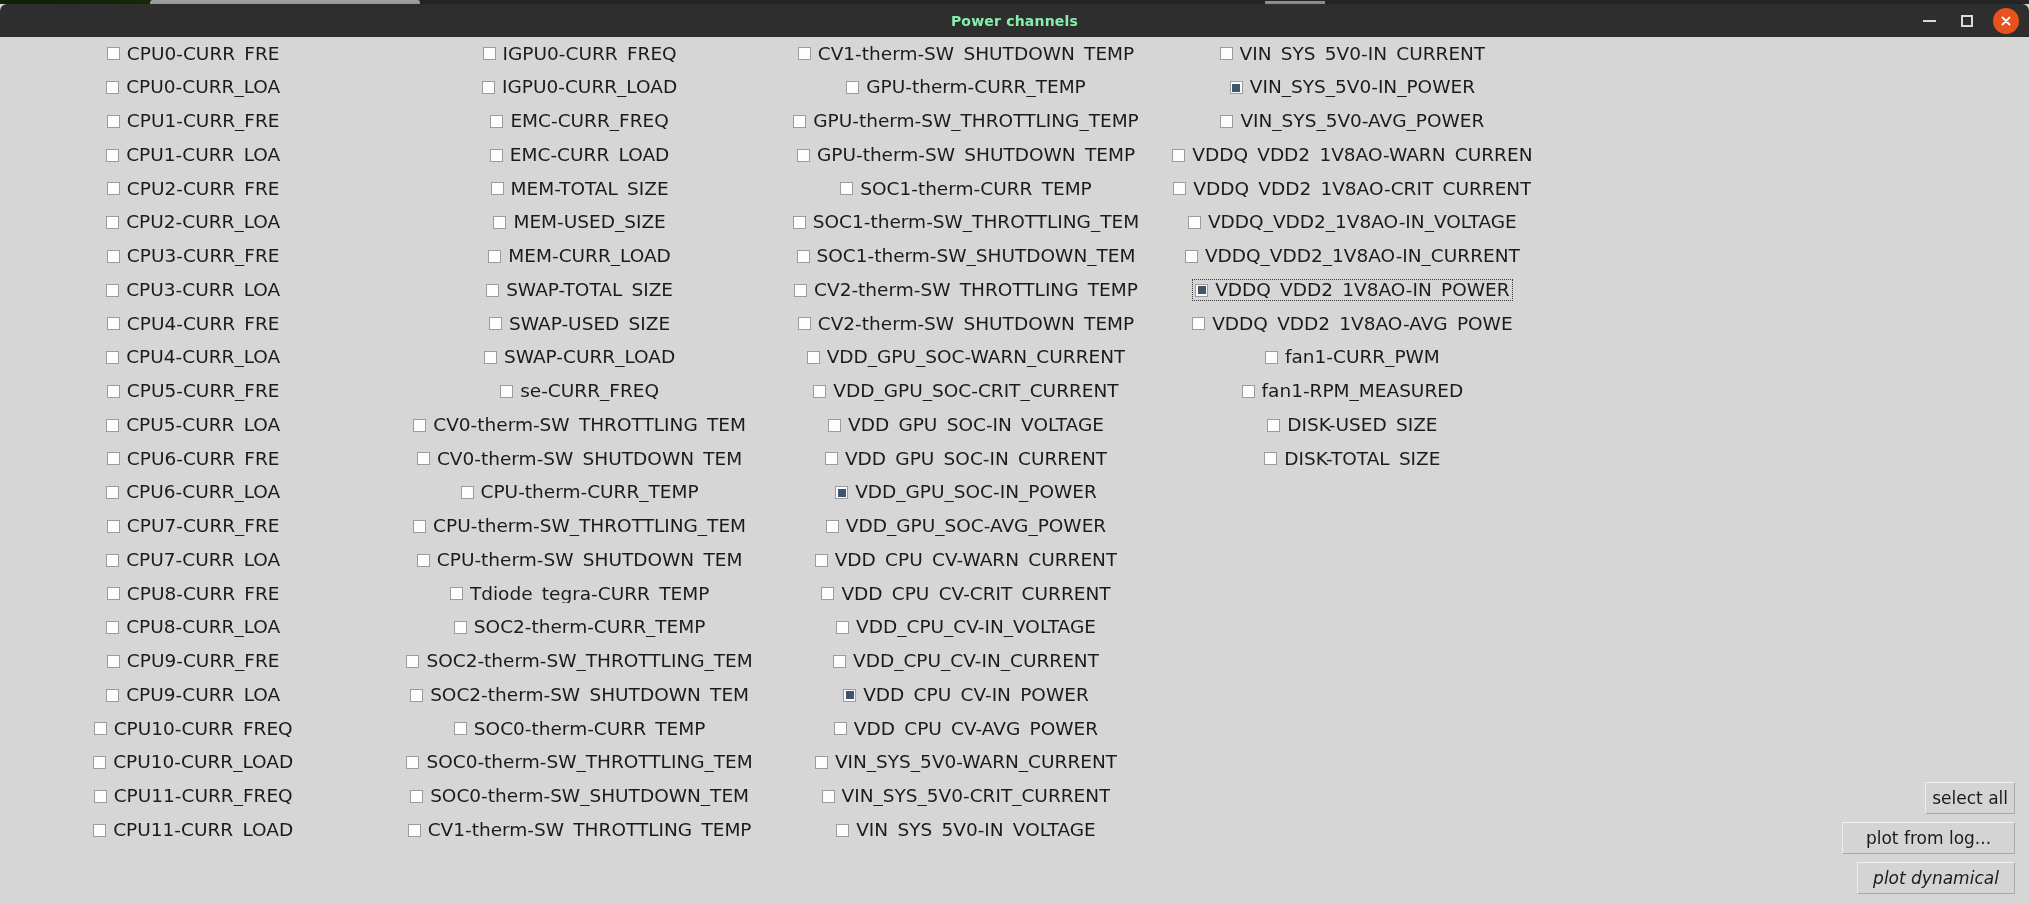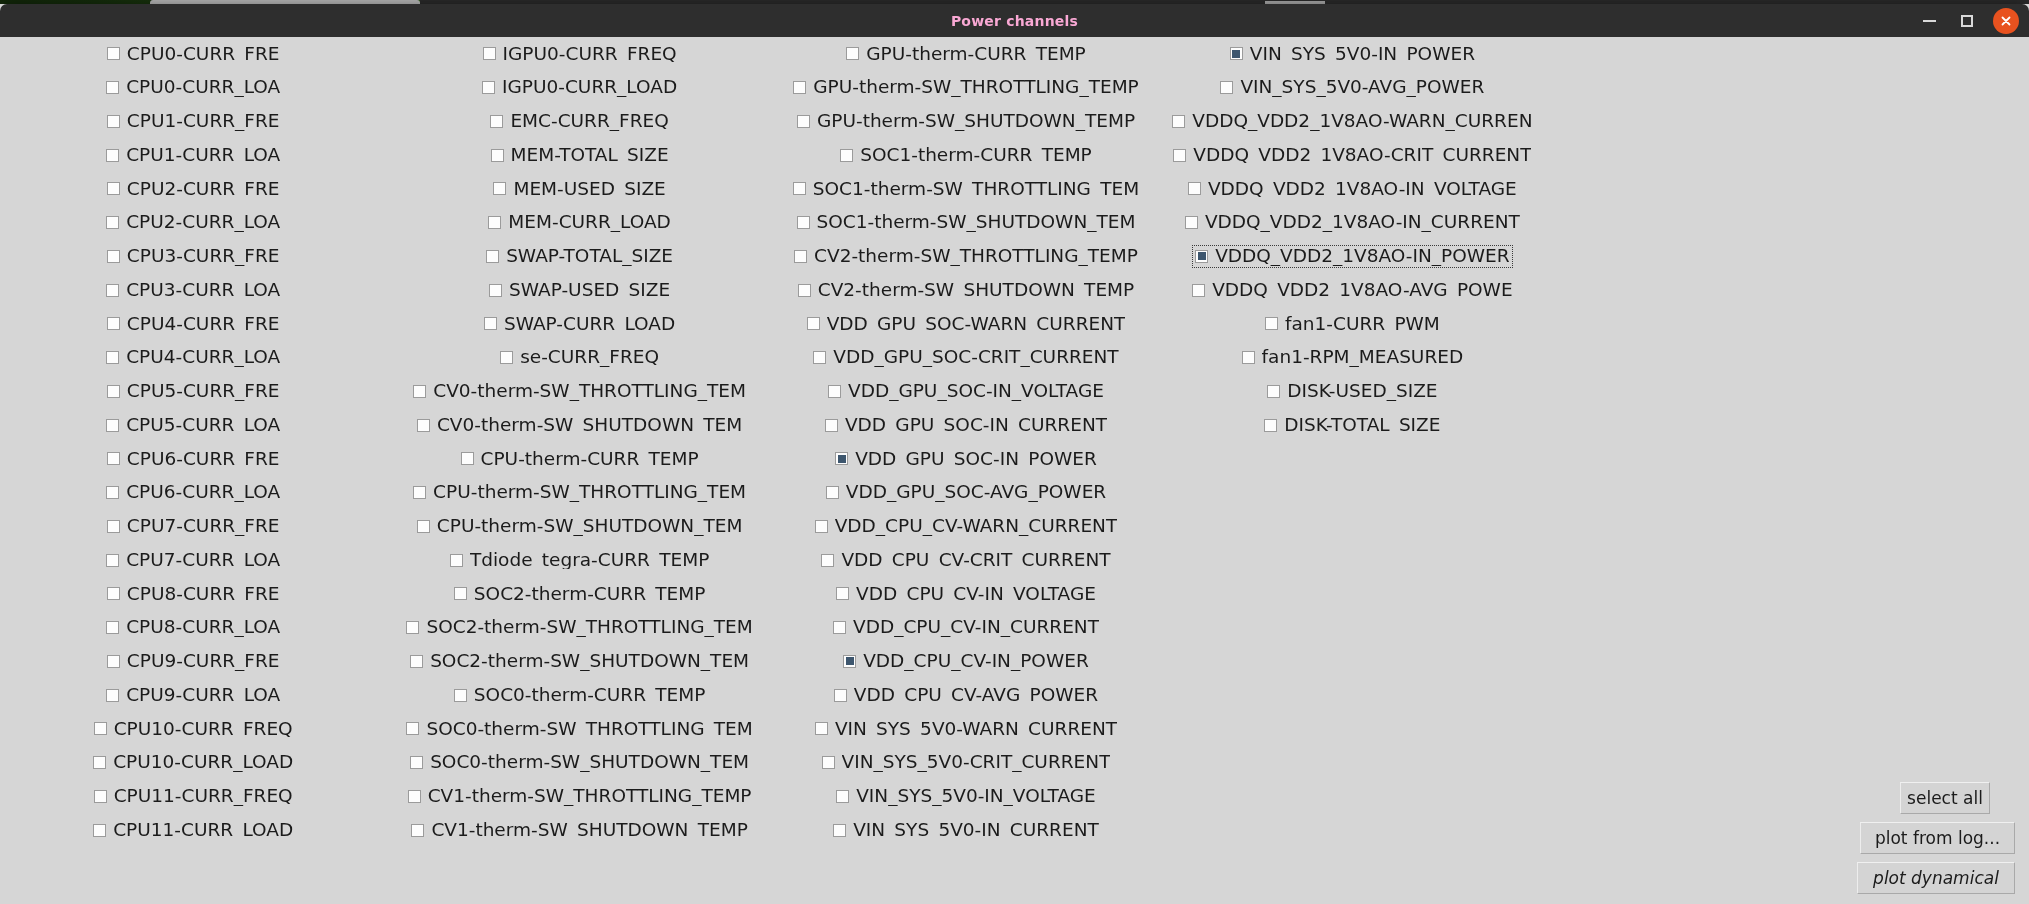--- a/index.html
+++ b/index.html
@@ -46,21 +46,21 @@
   }
 
   #titlebar {
     position: relative;
     height: 33px;
     background: #2e2e2e;
     border-radius: 7px 7px 0 0;
     display: flex; align-items: center; justify-content: center;
   }
   #title-text {
-    color: #f9a8d4;
+    color: #86efac;
     font-size: 14px;
     font-weight: bold;
     letter-spacing: .2px;
     font-family: "DejaVu Sans", sans-serif;
   }
   .win-btns {
     position: absolute; right: 10px; top: 0; height: 33px;
     display: flex; align-items: center; gap: 14px;
   }
   .win-btn {
@@ -139,38 +139,38 @@
   }
 
   
   #btn-col {
     position: absolute;
     right: 14px;
     bottom: 10px;
     width: 140px;
     display: flex;
     flex-direction: column;
-    align-items: center;
+    align-items: flex-end;
     gap: 8px;
   }
   .btn {
     background: #d4d4d4;
     border: 1px solid #a9a9a9;
     border-top-color: #f0f0f0;
     border-left-color: #ededed;
     color: #1b1b1b;
     font-size: 17px;
     font-family: "DejaVu Sans", sans-serif;
     padding: 5px 6px;
     text-align: center;
     cursor: pointer;
     white-space: nowrap;
     overflow: hidden;
   }
-  .btn.wide { margin-left: -15px; width: 155px; }
+  .btn.wide { margin-left: -15px; width: 173px; }
   .btn.widest { margin-left: -18px; width: 158px; font-style: italic; }
 </style>
 </head>
 <body>
 
 <div id="desktop">
   <div class="streak" style="left:180px; top:3px; width:420px; transform:rotate(-3deg);"></div>
   <div class="streak" style="left:700px; top:1px; width:380px; transform:rotate(2deg);"></div>
 </div>
 
@@ -359,20 +359,26 @@
         </div>
         <div class="cell">
           <label class="cbox">
             <span class="box"></span>
             <span class="lbl">EMC-CURR_FREQ</span>
           </label>
         </div>
         <div class="cell">
           <label class="cbox">
             <span class="box"></span>
+            <span class="lbl">EMC-CURR_LOAD</span>
+          </label>
+        </div>
+        <div class="cell">
+          <label class="cbox">
+            <span class="box"></span>
             <span class="lbl">MEM-TOTAL_SIZE</span>
           </label>
         </div>
         <div class="cell">
           <label class="cbox">
             <span class="box"></span>
             <span class="lbl">MEM-USED_SIZE</span>
           </label>
         </div>
         <div class="cell">

